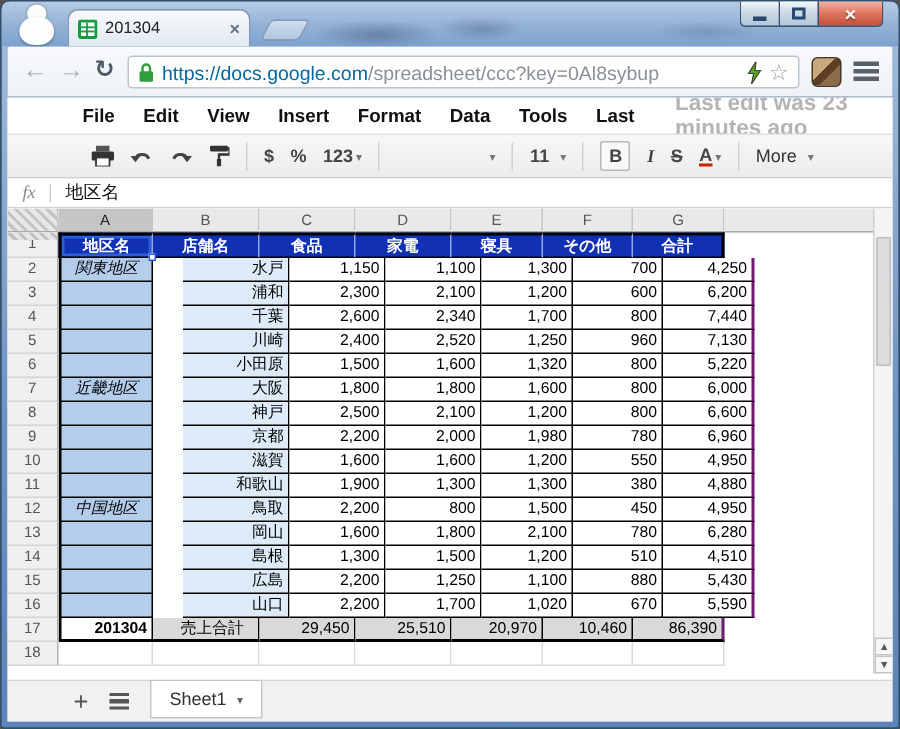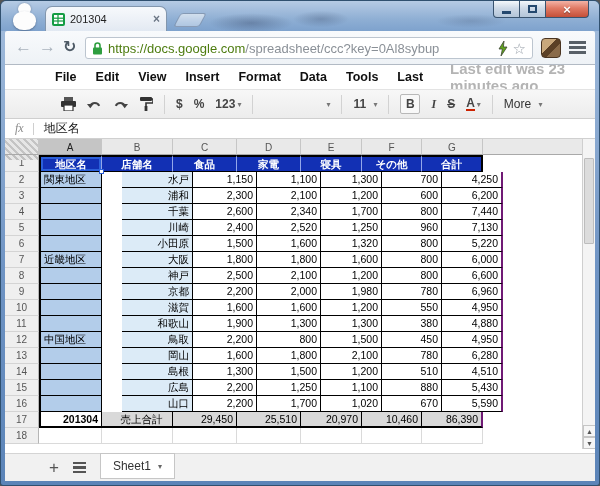--- a/index.html
+++ b/index.html
@@ -49,21 +49,21 @@
     border-radius:2px 2px 0 0;
   }
   .navbtn{ position:absolute; top:5px; font-size:17px; font-weight:bold; line-height:22px; }
   .nav-back{ left:10px; color:#a9b2bc; }
   .nav-fwd{ left:34px; color:#a9b2bc; }
   .nav-reload{ left:58px; color:#4e5a66; font-size:16px; }
   .omnibox{ position:absolute; left:80px; right:62px; top:6px; height:22px;
     background:#fff; border:1px solid #bcc5cf; border-radius:3px;
     display:flex; align-items:center; padding:0 6px; gap:5px; }
   .url{ font-size:13px; white-space:nowrap; overflow:hidden; flex:1; }
-  .url .host{ color:#4d7c0f; }
+  .url .host{ color:#0369a1; }
   .url .path{ color:#8a9097; }
   .bolt-ic, .star-ic{ flex:0 0 auto; }
   .star-ic{ font-size:15px; color:#9aa2ab; line-height:15px; }
   .ext-icon{ position:absolute; right:34px; top:7px; width:20px; height:20px; border-radius:4px;
     background:linear-gradient(135deg,#c9a87c 0 40%,#5b4026 40% 62%,#8a6b4a 62% 100%);
     border:1px solid #4a3522; }
   .hamburger{ position:absolute; right:9px; top:10px; width:17px; }
   .hamburger div{ height:2.5px; background:#586068; margin-bottom:2.5px; }
 
   
@@ -116,21 +116,21 @@
   .grow{ height:16px; }
   .grow.row-hdr{ height:17px; }
   .tcell{ border-right:1px solid #000; border-bottom:1px solid #000; background:#fff; }
   .tcell.col-a{ border-left:2px solid #000; }
   .tcell.col-g{ border-right:2px solid #701a75; }
 
   .row-hdr .tcell{ background:var(--header-blue,#1230b4); color:#fff; font-weight:bold; text-align:center;
     border-top:2px solid #000; border-right:1px solid #93a7ea; line-height:14px; }
   .row-hdr .tcell.col-g{ border-right:2px solid #000; }
 
-  .row-data .col-a{ background:var(--region-blue,#b3cdea); text-align:left; }
+  .row-data .col-a{ background:var(--region-blue,#b3cdea); text-align:center;font-style:italic; }
   .row-data .col-b{ background:var(--store-blue,#dcebf7); text-align:right;margin-left:20px; }
   .row-data .col-c,.row-data .col-d,.row-data .col-e,.row-data .col-f,.row-data .col-g{ text-align:right; }
 
   .row-total .tcell{ border-bottom:2px solid #000; background:var(--total-gray,#d9d9d9); }
   .row-total .col-a{ background:#fff; font-weight:bold; text-align:right; }
   .row-total .col-b{ text-align:center;padding-left:12px; }
   .row-total .col-c,.row-total .col-d,.row-total .col-e,.row-total .col-f,.row-total .col-g{ text-align:right; }
 
   .row-empty .ecell{ border-right:1px solid #dadada; border-bottom:1px solid #dadada; background:#fff; }
 

